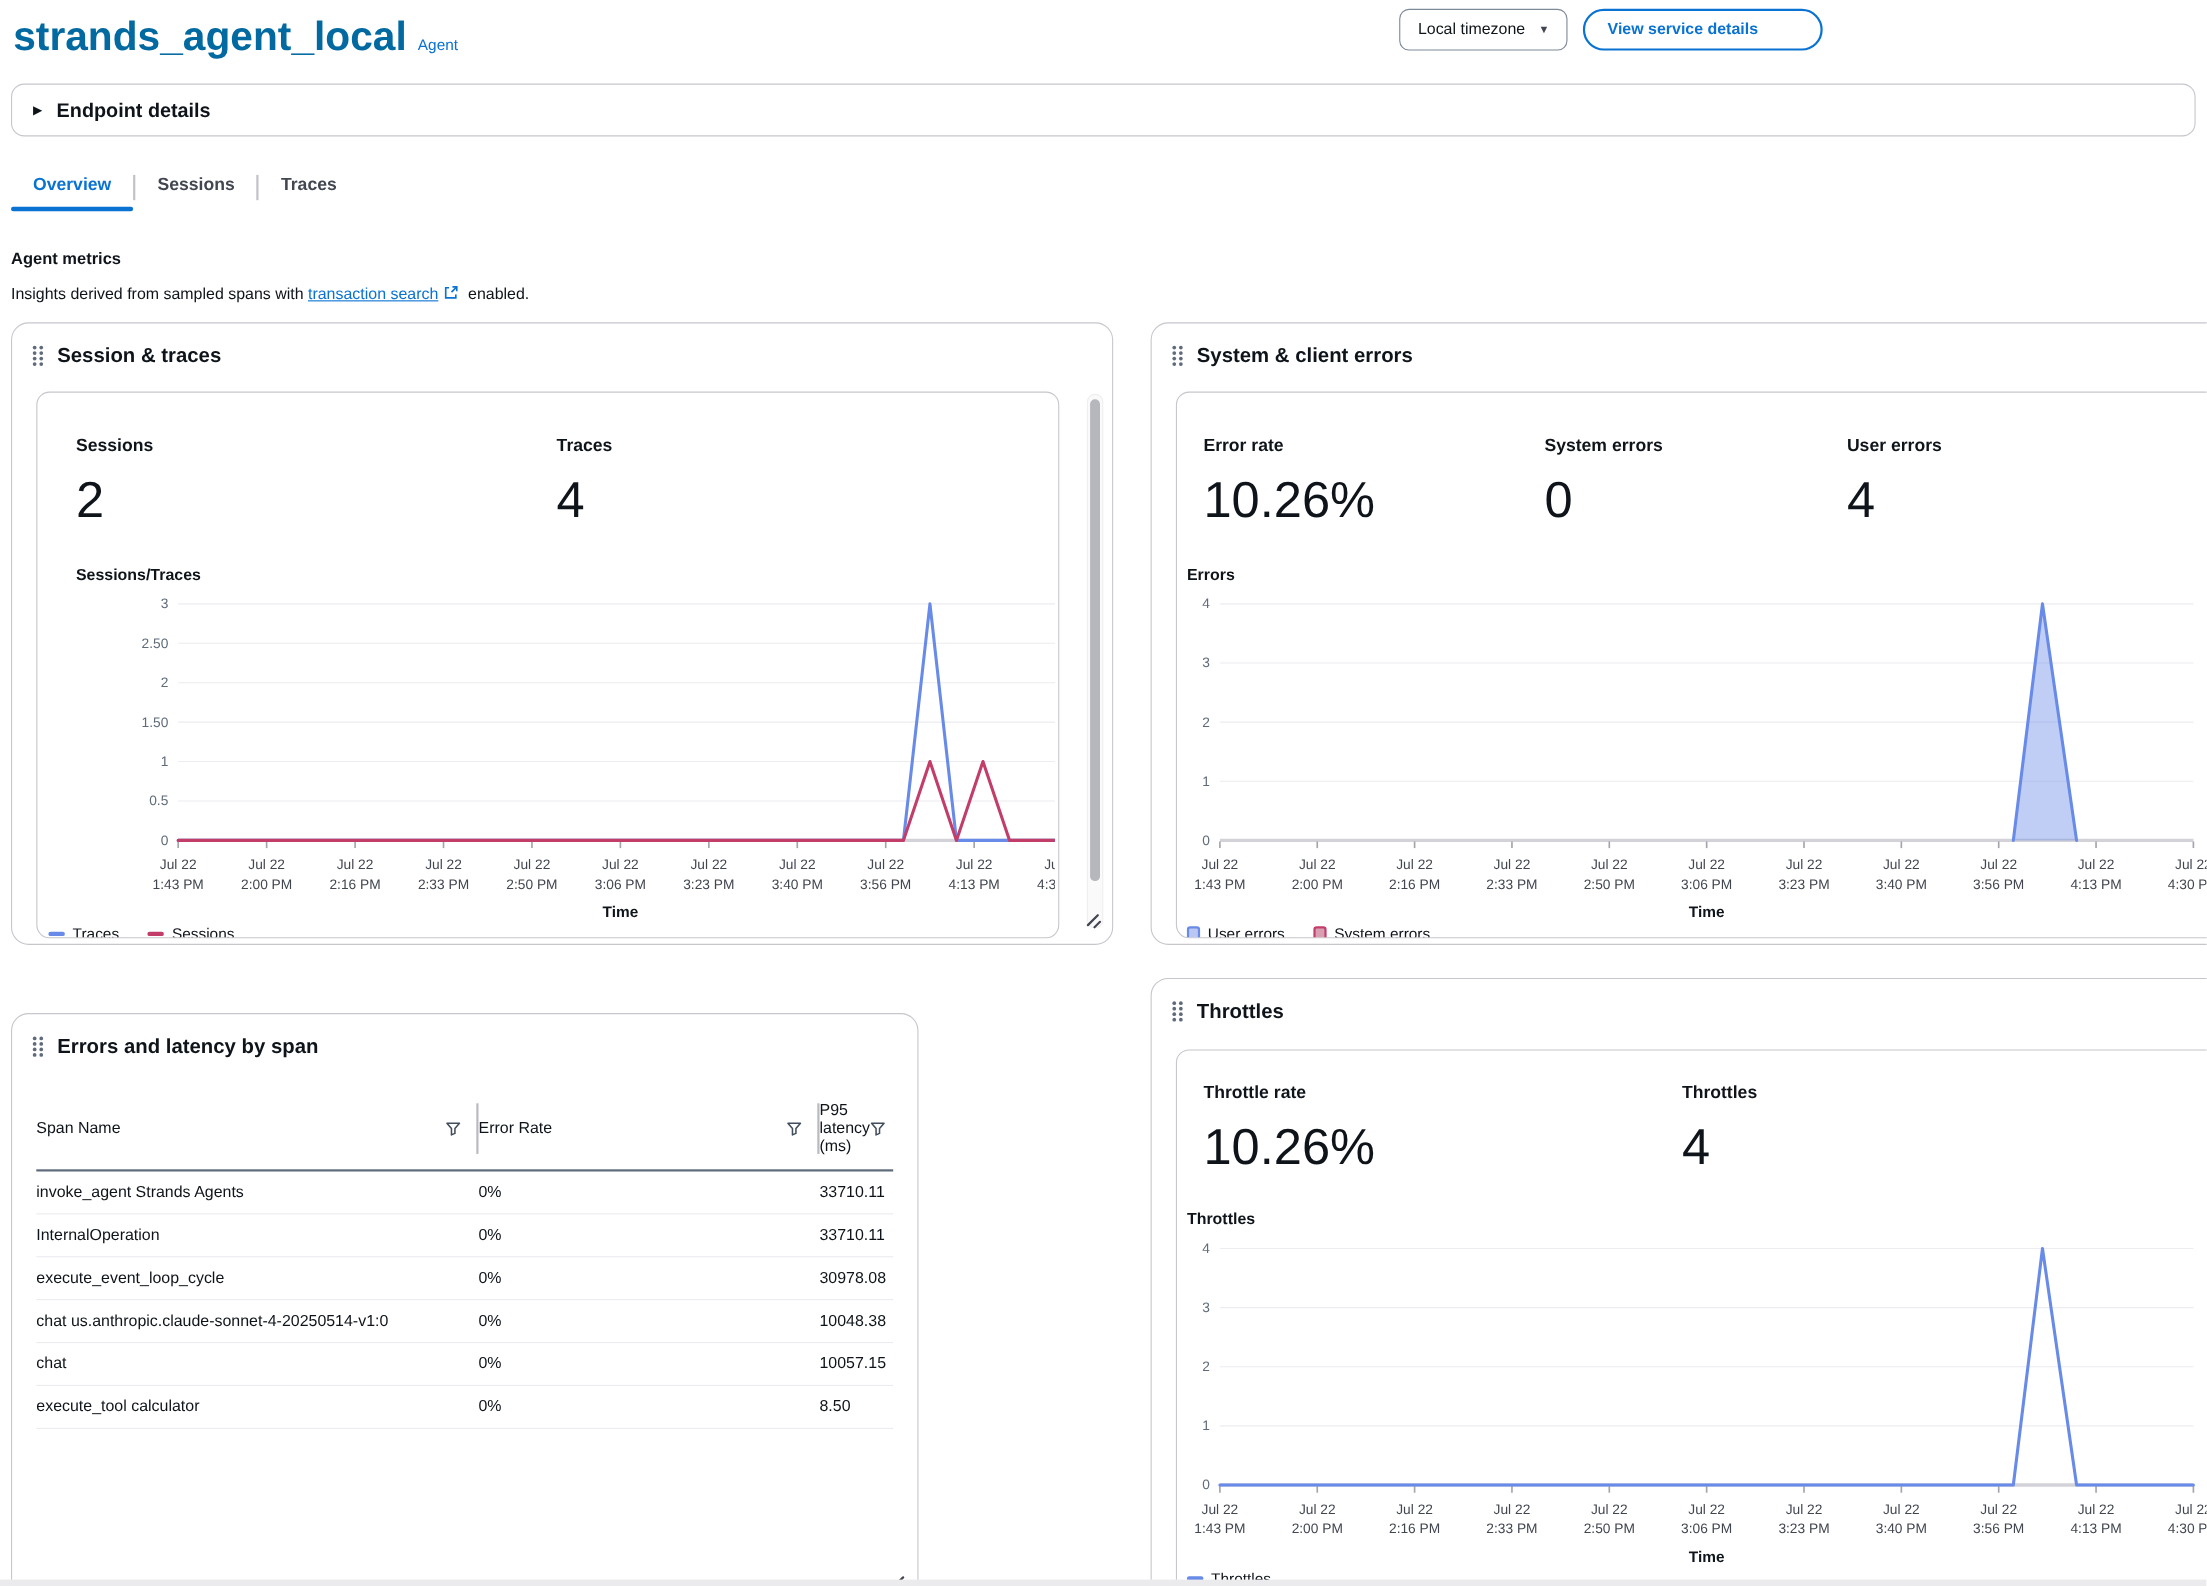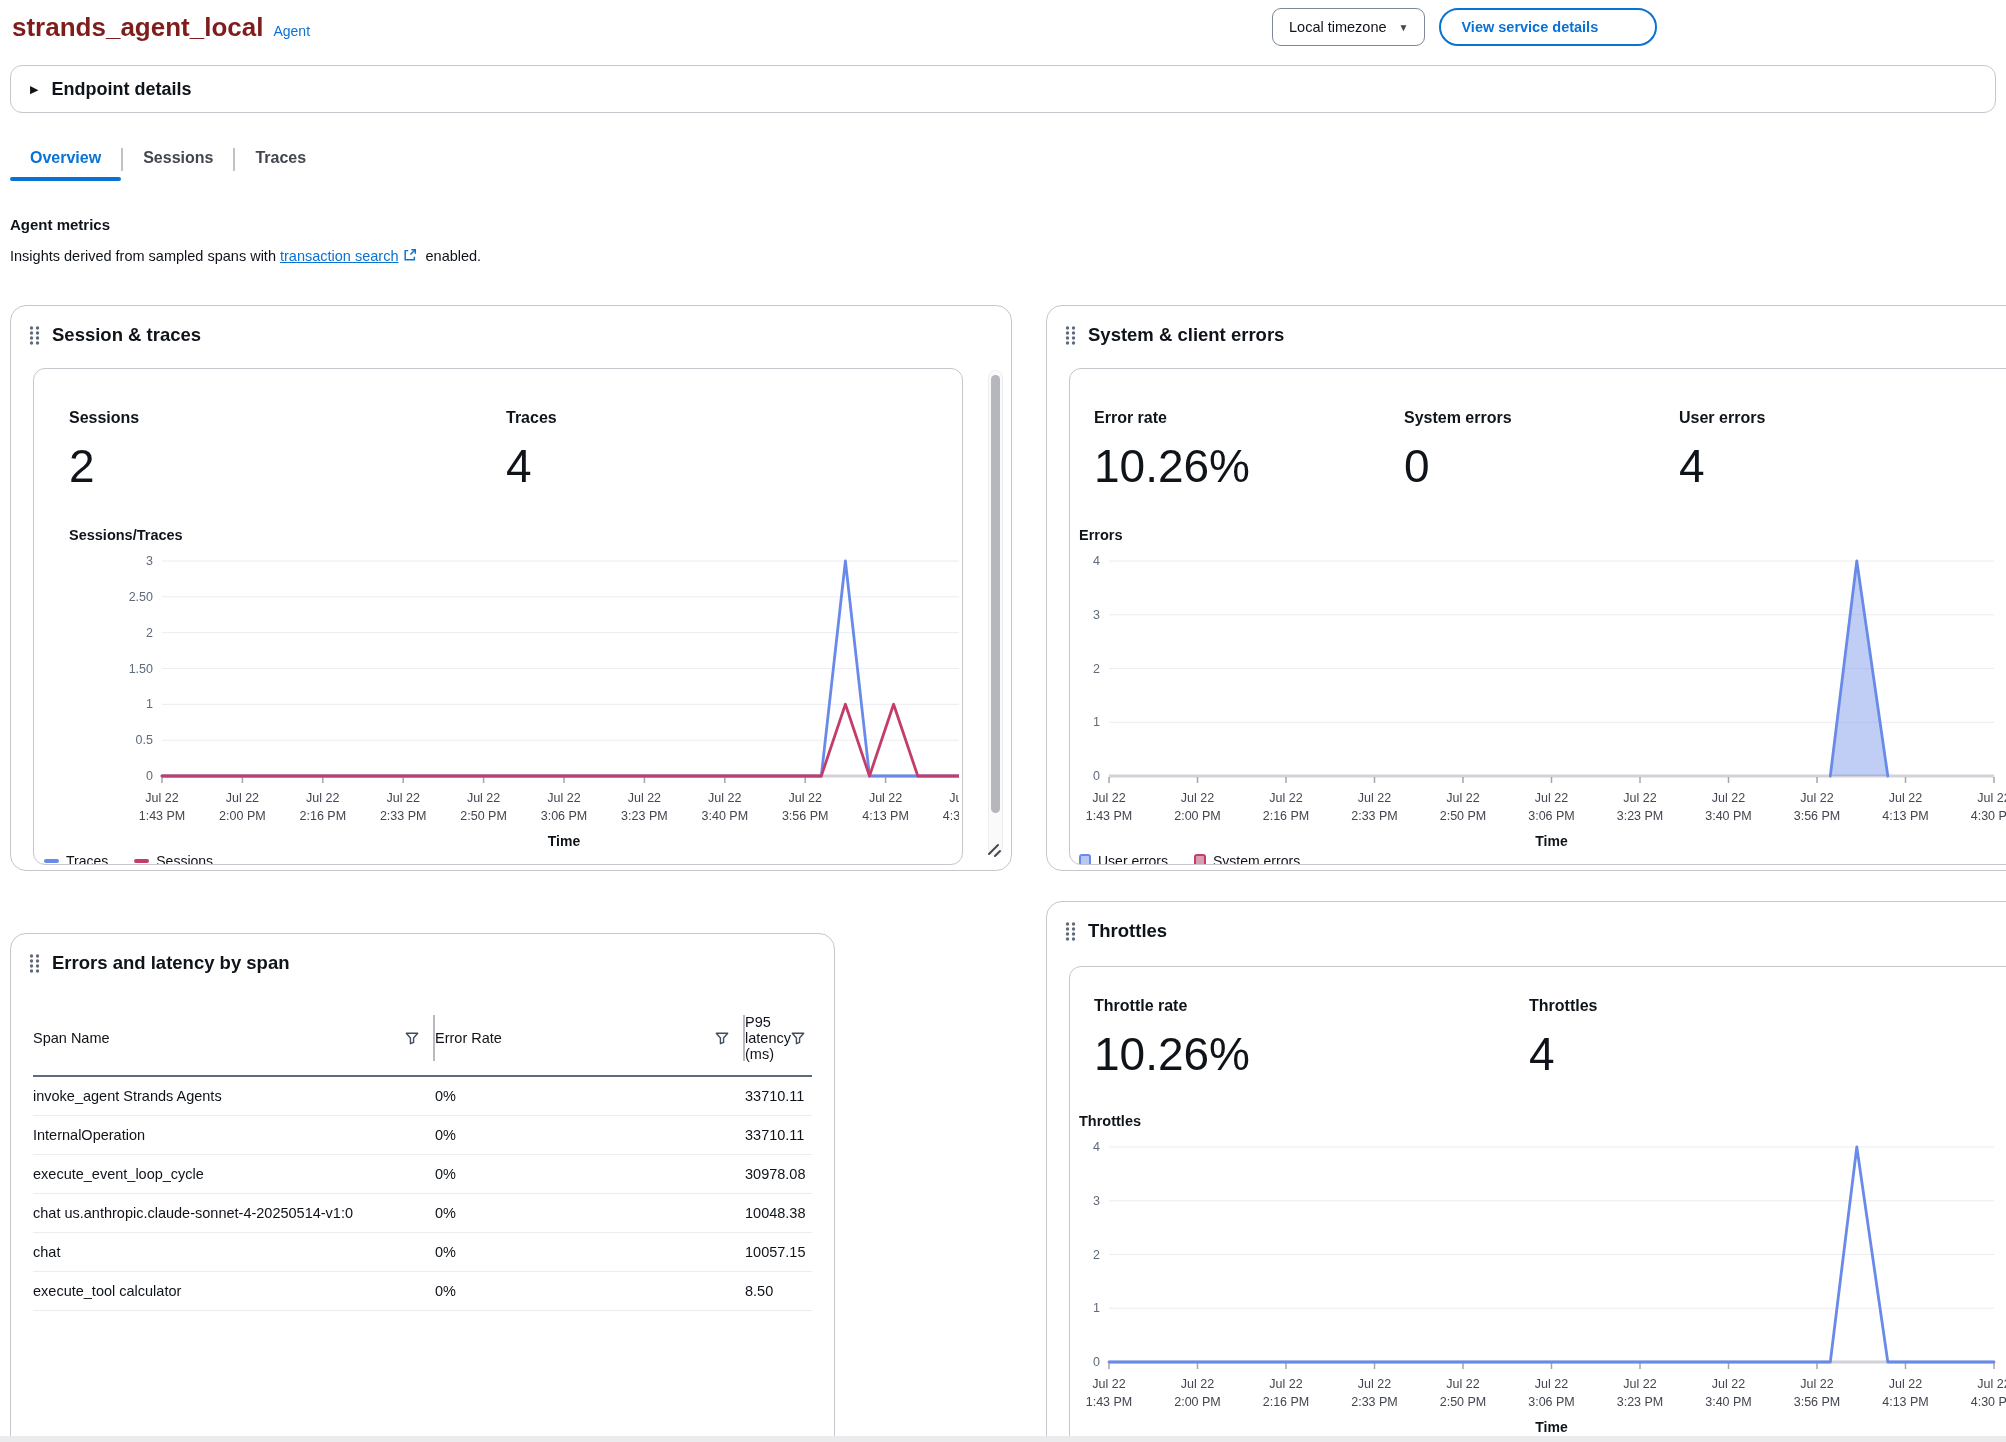--- a/index.html
+++ b/index.html
@@ -1,21 +1,21 @@
 <!DOCTYPE html>
 <html><head>
 <meta charset="utf-8">
 <style>
   * { margin:0; padding:0; box-sizing:border-box; }
   html,body { width:2006px; height:1442px; overflow:hidden; background:#fff;
     font-family:"Liberation Sans","DejaVu Sans",sans-serif; color:#0f141a; position:relative; }
 
   
   .title-row { display:flex; align-items:baseline; gap:10px; padding:12px 0 0 12px; }
-  .title-row h1 { font-size:26px; font-weight:700; color:#7f1d1d; }
+  .title-row h1 { font-size:37px; font-weight:700; color:#0369a1; }
   .info-link { font-size:14px; color:#0972d3; text-decoration:none; }
 
   .controls { position:absolute; top:8px; left:1272px; display:flex; gap:14px; align-items:center; white-space:nowrap; }
   .time-seg { display:flex; align-items:center; height:38px; border:1.5px solid #7d8998; border-radius:20px; background:#fff; padding:0 8px; }
   .seg { border:none; background:none; font-family:inherit; font-size:14.5px; color:#424650; font-weight:500; padding:0 16px; cursor:pointer; }
   .seg.active { color:#0972d3; font-weight:700; }
   .seg.custom { color:#0972d3; display:flex; align-items:center; gap:7px; padding-right:10px; }
   .tz-btn { height:38px; border:1.5px solid #7d8998; border-radius:9px; background:#fff; font-family:inherit;
     font-size:14.5px; color:#0f141a; padding:0 16px; display:flex; align-items:center; gap:12px; cursor:pointer; }
   .caret { font-size:10px; color:#424650; }
@@ -36,21 +36,21 @@
   .tab-divider { width:2px; background:#c1c1c9; margin:9px 0; }
 
   
   .metrics-h { margin:36px 0 0 10px; font-size:15px; font-weight:700; }
   .insights { margin:15px 0 0 10px; font-size:14.5px; }
   .insights a { color:#0972d3; text-decoration:underline;margin-top:44px; }
   .ext-ic { display:inline-block; vertical-align:-1px; margin:0 4px 0 5px; }
 
   
   .grid { position:relative; margin-top:16px; height:1160px; }
-  .panel { position:absolute; background:#fff; border:1.5px solid #c6c6cd; border-radius:16px;margin-top:24px; }
+  .panel { position:absolute; background:#fff; border:1.5px solid #c6c6cd; border-radius:16px; }
   #panel-st { left:10px; top:0; width:1002px; height:566px; }
   #panel-err { left:1046px; top:0; width:1002px; height:566px; }
   #panel-table { left:10px; top:628px; width:825px; height:540px; }
   #panel-th { left:1046px; top:596px; width:1002px; height:566px; }
   .panel-head { display:flex; align-items:center; gap:11px; padding:18px 0 0 17px; }
   .panel-head h3 { font-size:18.5px; font-weight:700; }
   .drag { display:flex; cursor:grab; }
 
   .card { position:absolute; left:22px; border:1.5px solid #c6c6cd; border-radius:12px; background:#fff; overflow:hidden; }
   #panel-st .card { top:62px; width:930px; height:497px; }

